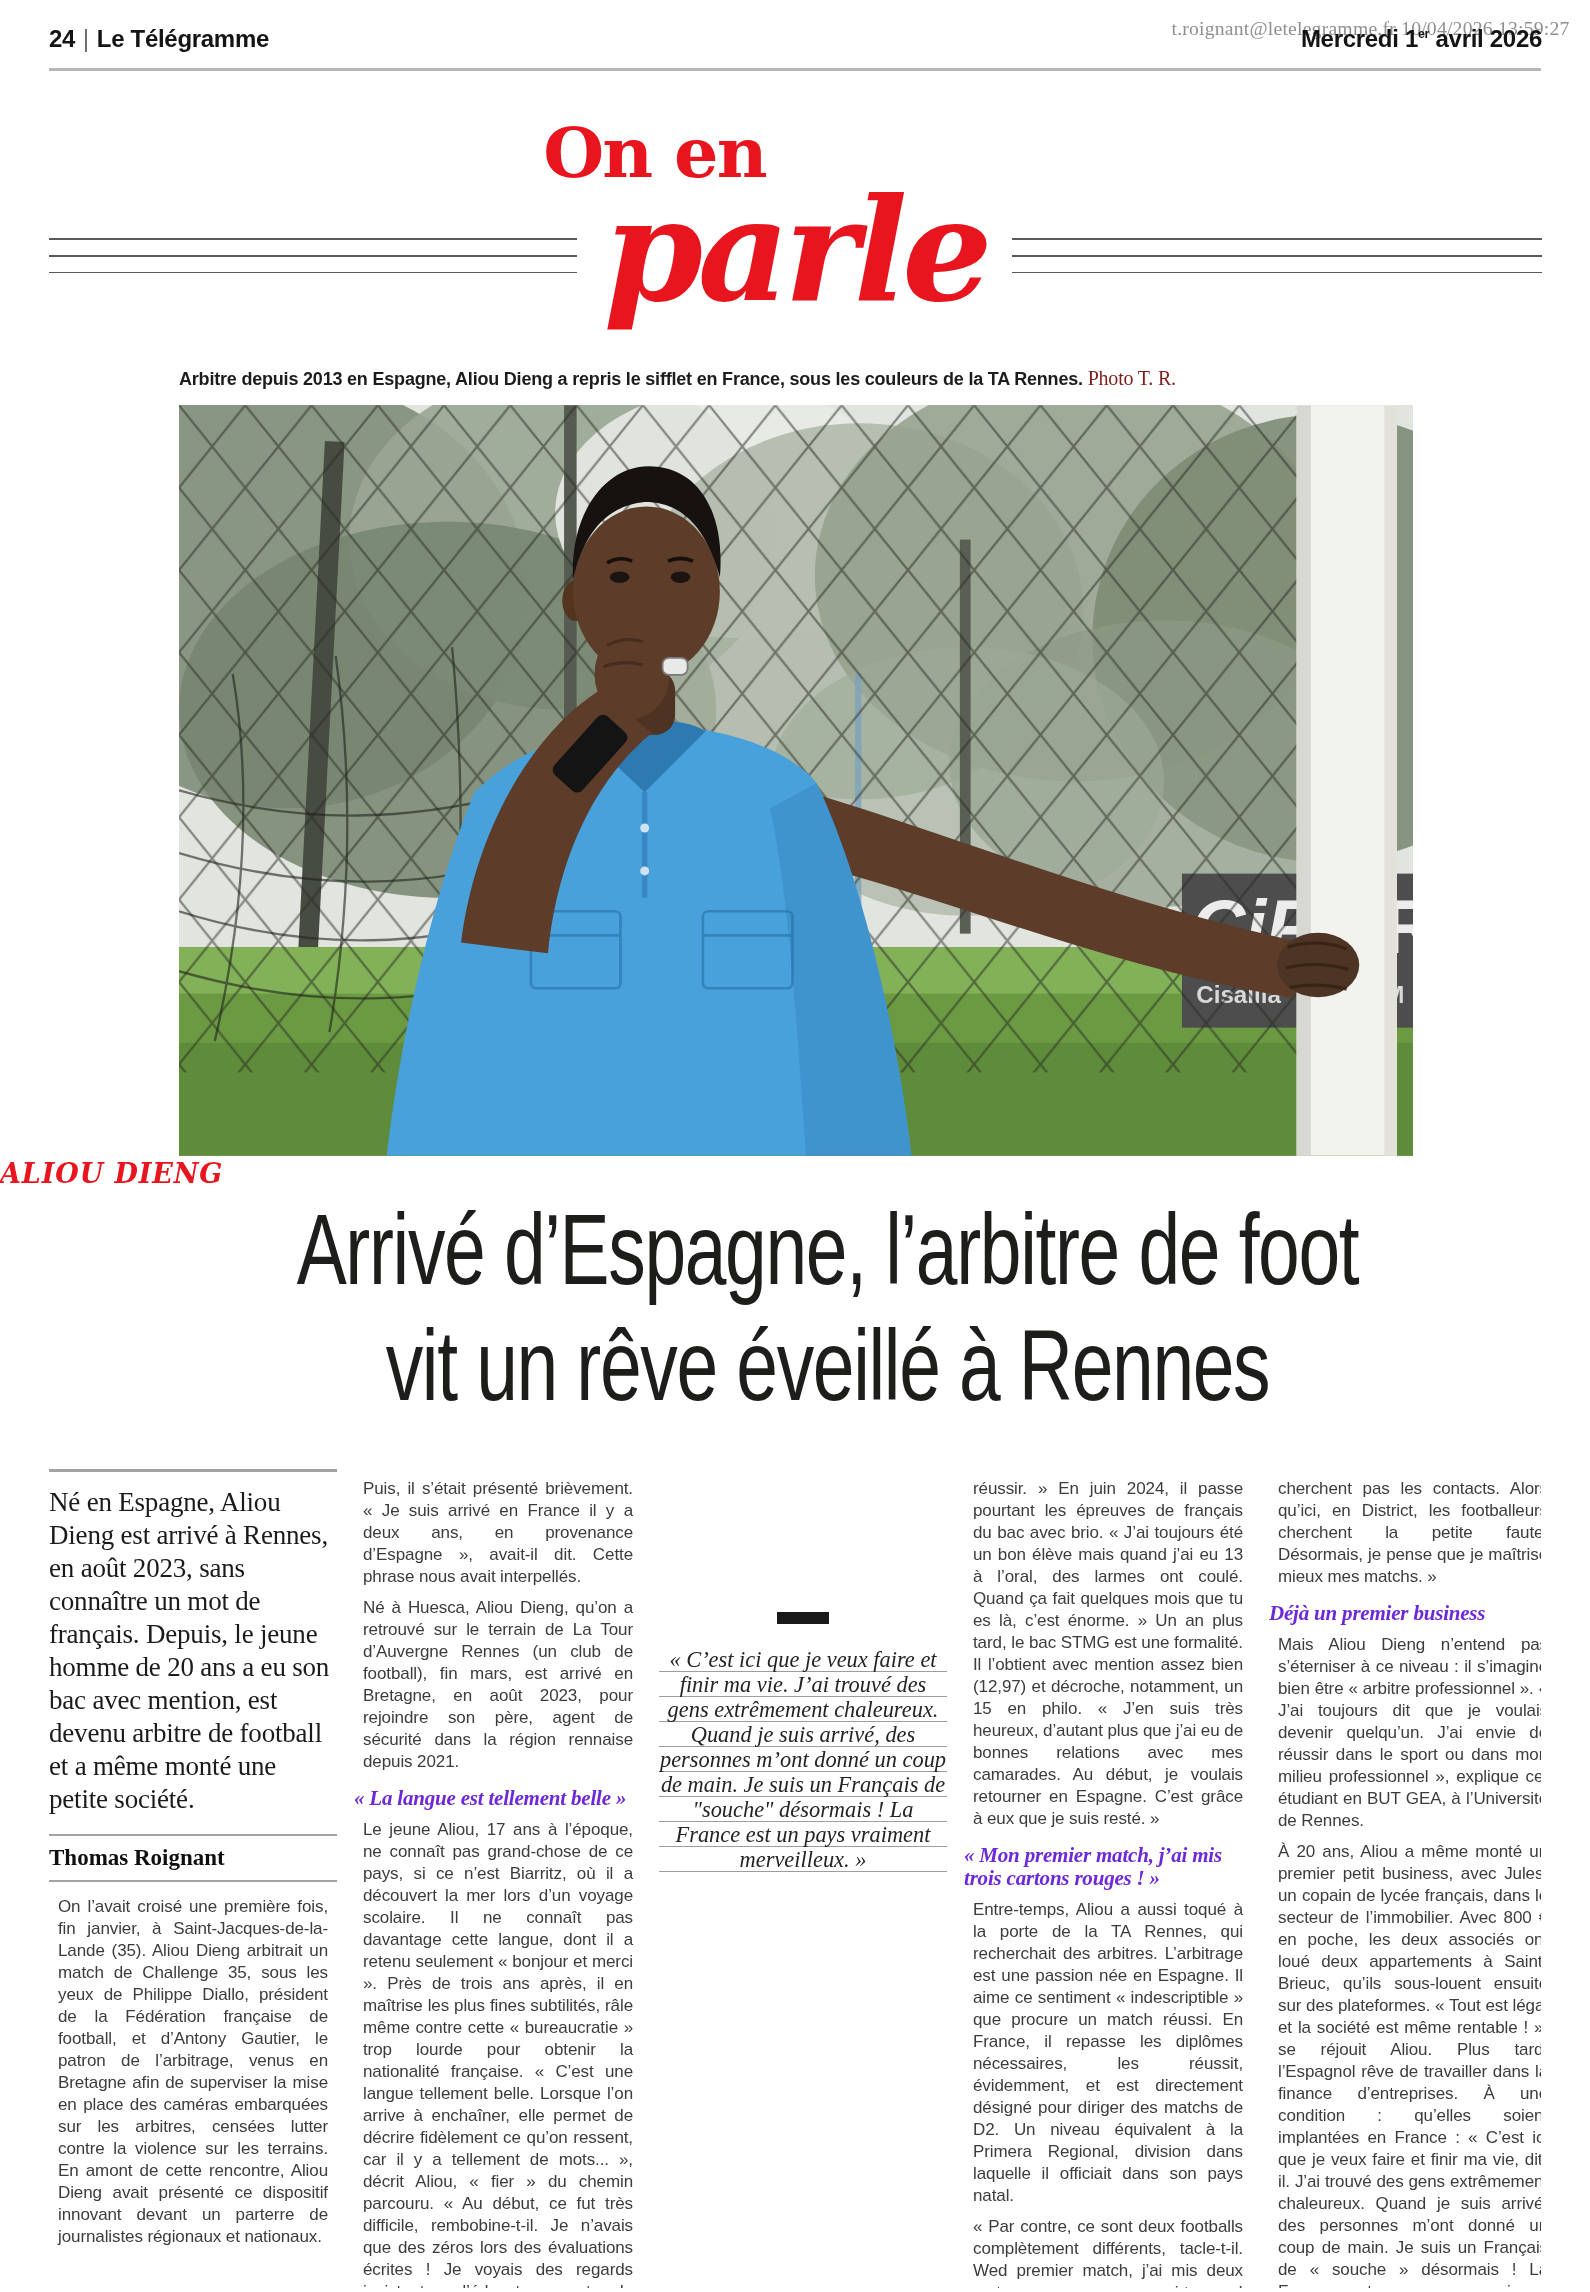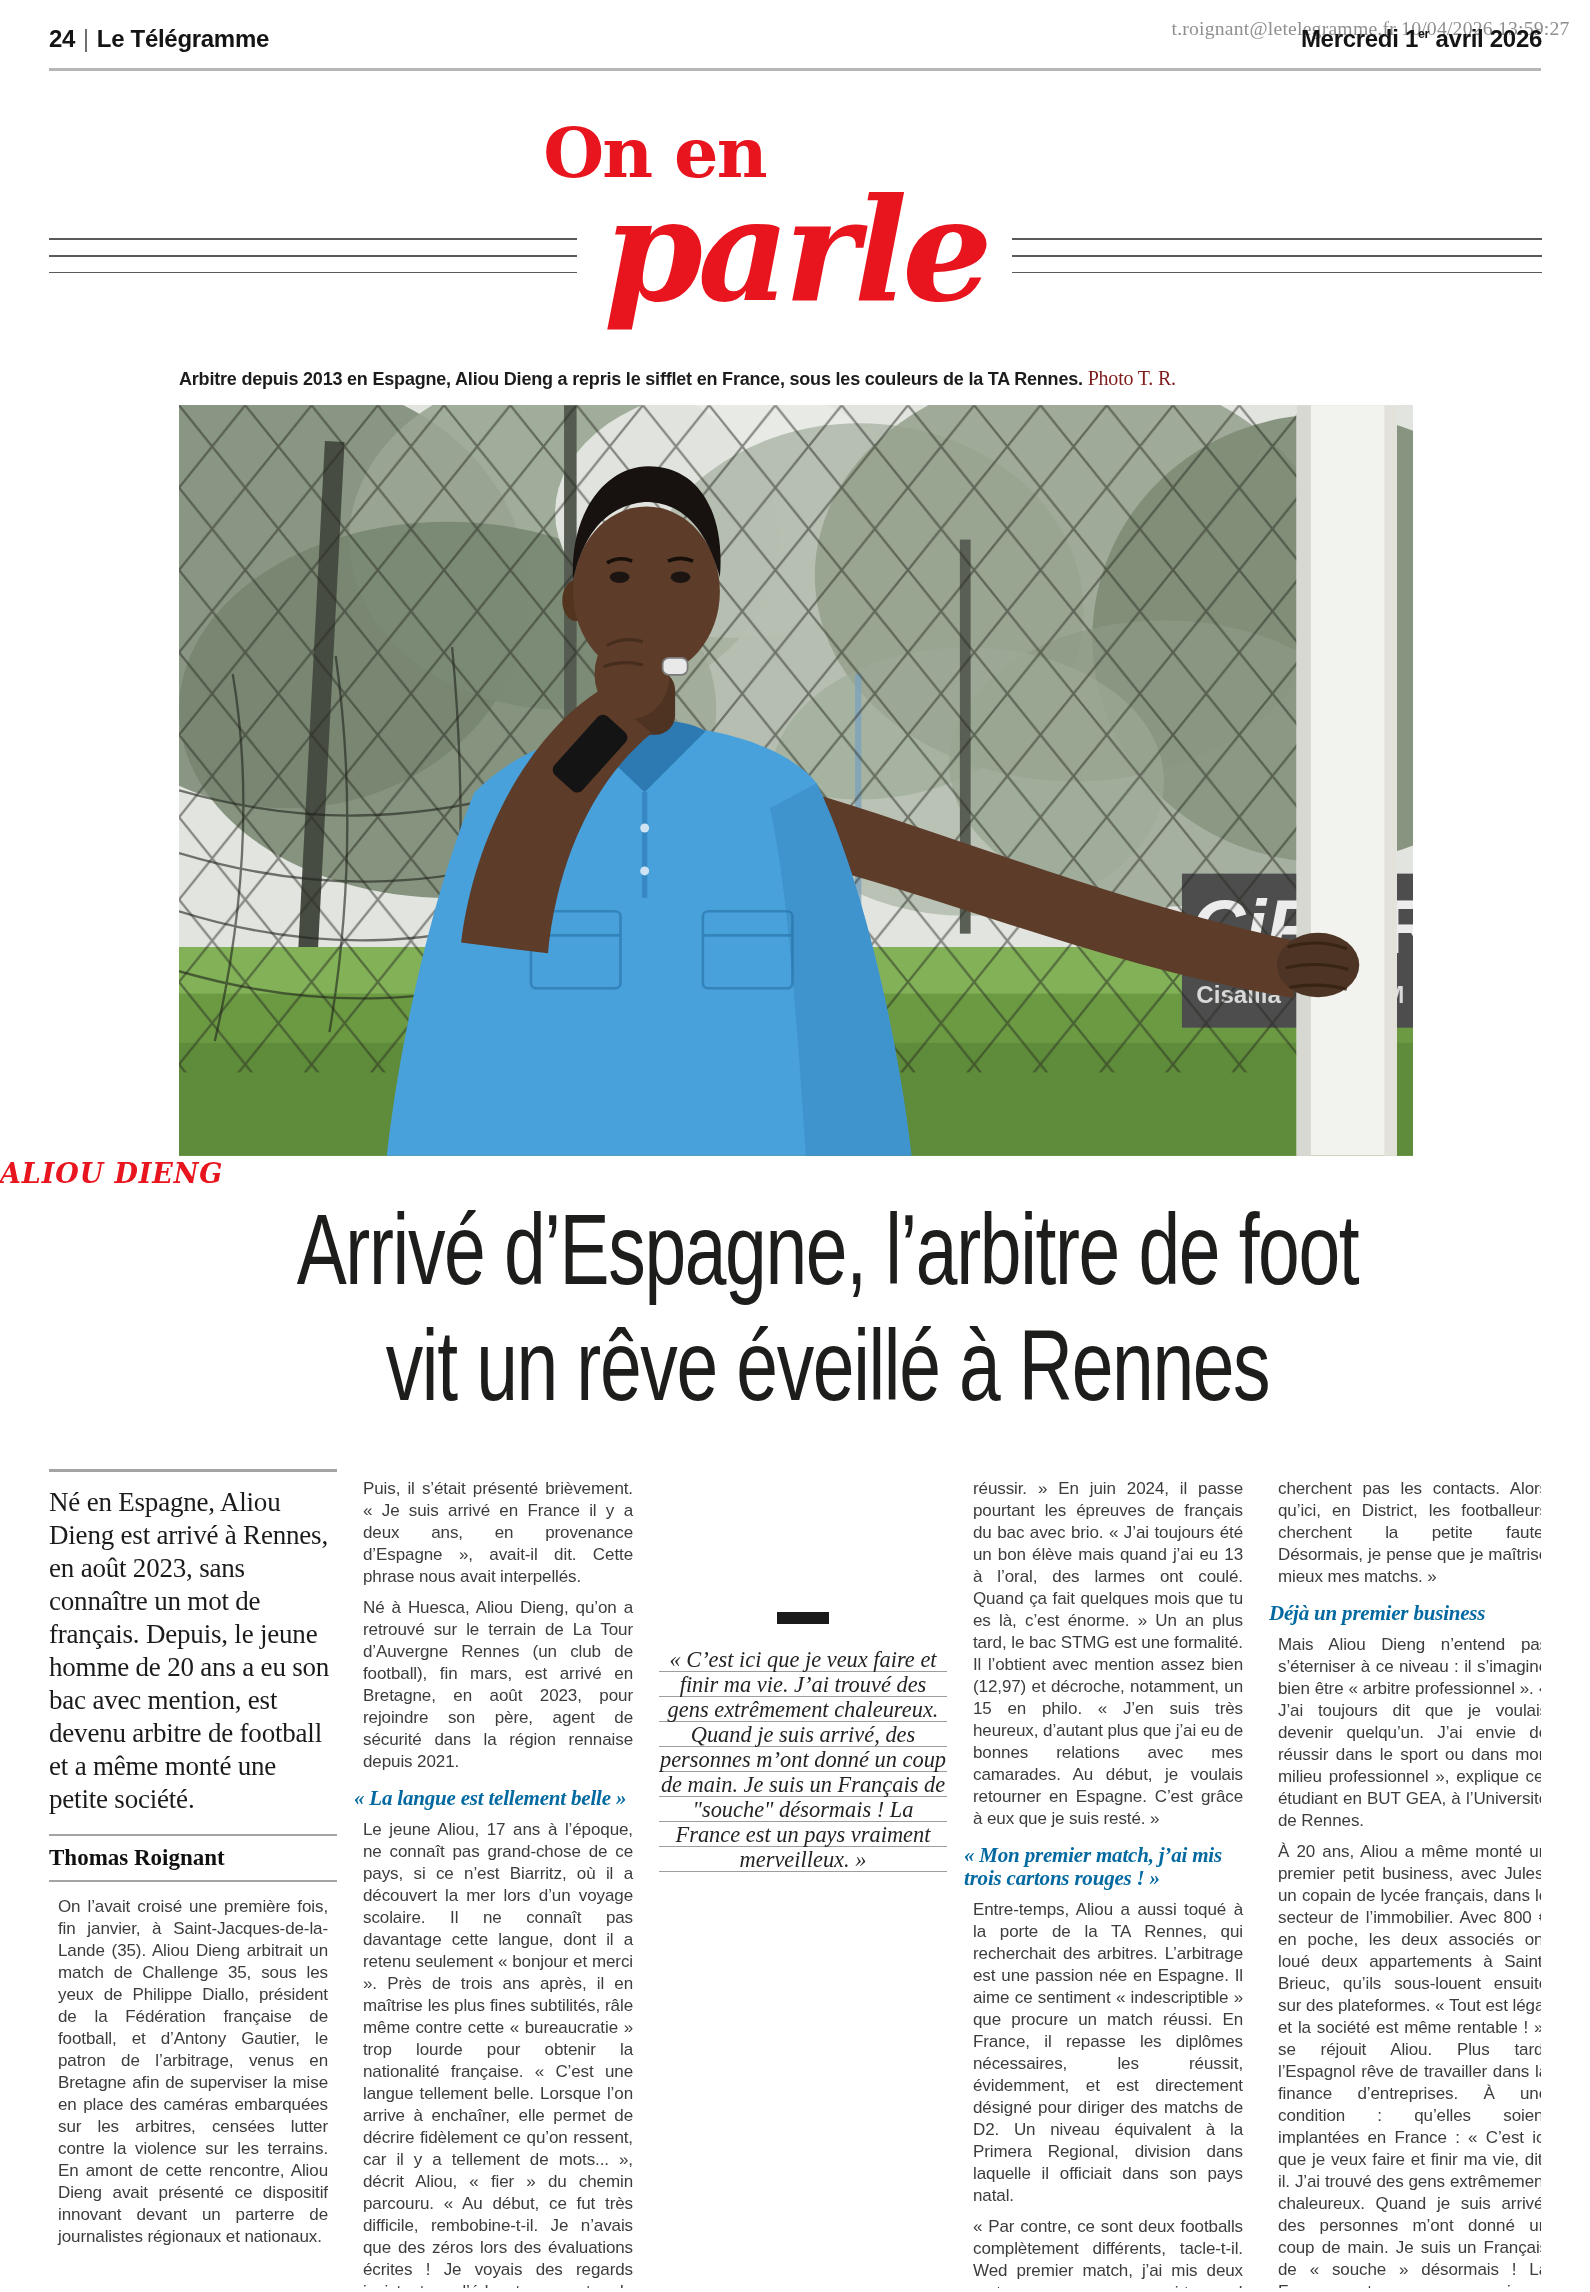--- a/index.html
+++ b/index.html
@@ -53,21 +53,21 @@
   .rule-thick{height:2.7px;background:#a3a3a3;margin-bottom:14.3px;}
   .rule-thin{height:1.8px;background:#a3a3a3;}
   .lede{font-family:"Liberation Serif",serif;font-size:27px;line-height:33px;color:#1b1b1b;
         letter-spacing:-0.2px;margin-bottom:18px;}
   .byline{font-family:"Liberation Serif",serif;font-weight:bold;font-size:23px;color:#101010;
           padding:9px 0 9px;}
   .bodytext{margin-top:14.3px;}
   .bodytext p, .col p.bp{font-size:17px;line-height:22px;text-align:justify;color:#3c3c3c;
         margin:9px;letter-spacing:-0.1px;hyphens:auto;-webkit-hyphens:auto;}
   .subhead{font-family:"Liberation Serif",serif;font-weight:bold;font-style:italic;
-           font-size:21px;line-height:23px;color:#0369a1;margin:14.3px 0 3.6px;letter-spacing:-0.2px;}
+           font-size:21px;line-height:23px;color:#6d28d9;margin:14.3px 0 3.6px;letter-spacing:-0.2px;}
 
   
   .quote-block{margin-top:143px;}
   .quote-bar{width:52px;height:11.6px;background:#1a1a1a;margin:0 auto 23px;}
   .quote{font-family:"Liberation Serif",serif;font-style:italic;font-size:22.4px;line-height:25px;
          color:#242424;text-align:center;
          background:repeating-linear-gradient(to bottom,transparent 0,transparent 24px,#9d9d9d 24px,#9d9d9d 25px);}
 </style>
 </head>
 <body>

